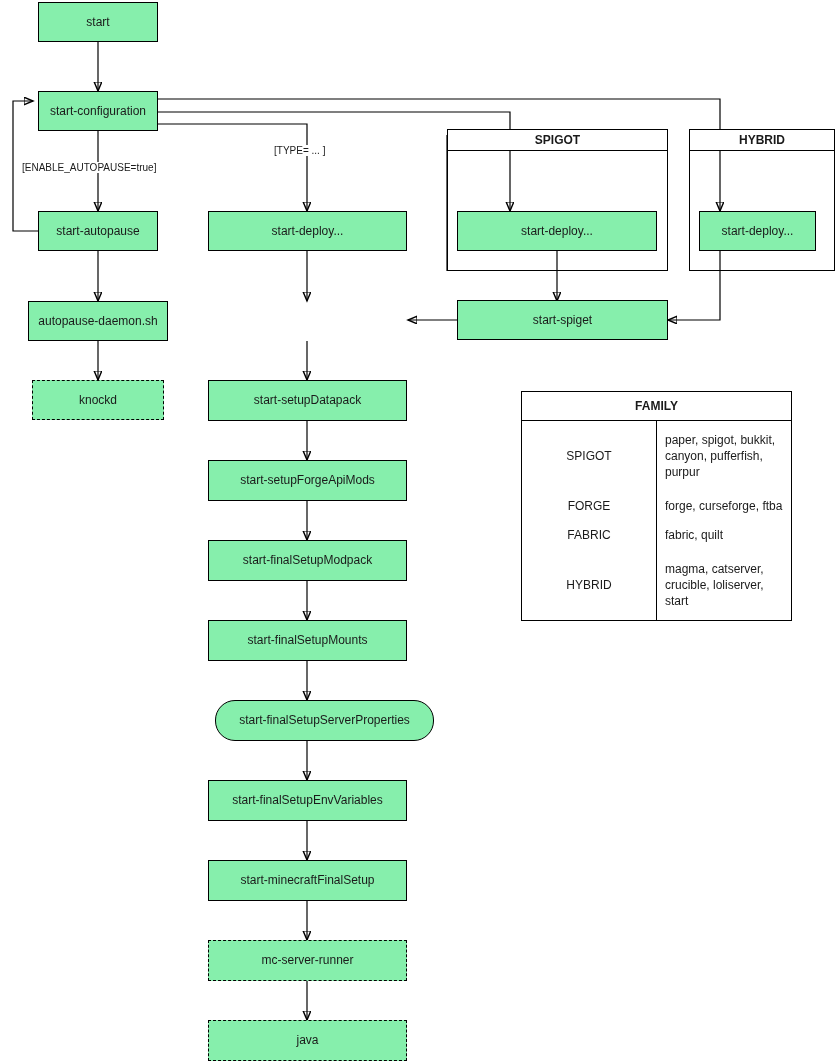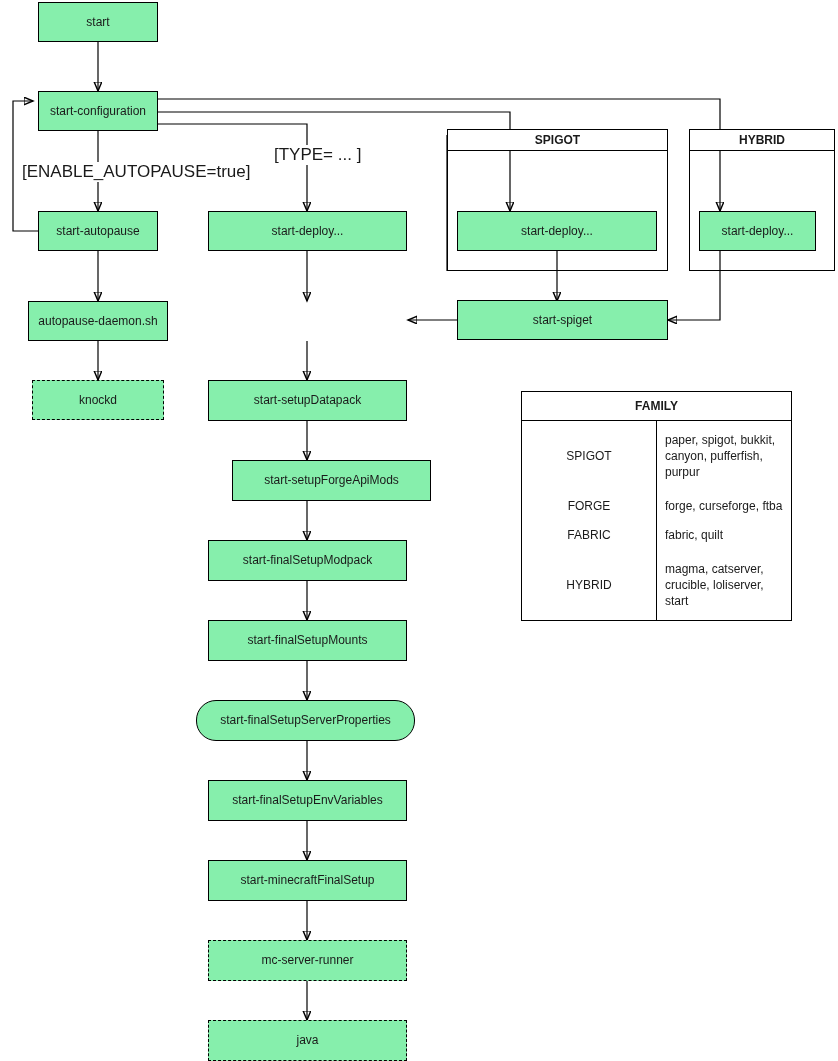--- a/index.html
+++ b/index.html
@@ -53,21 +53,21 @@
     display: flex;
     align-items: center;
     justify-content: center;
     font-size: 12px;
     font-weight: bold;
     color: #1a1a1a;
     background: #ffffff;
   }
   .edge-label {
     position: absolute;
-    font-size: 17px;
+    font-size: 10px;
     color: #1a1a1a;
     background: #ffffff;
     white-space: nowrap;
     padding: 0 2px;
   }
   svg.wires {
     position: absolute;
     left: 0;
     top: 0;
     width: 838px;
@@ -187,27 +187,27 @@
 
   <div class="node" style="left:457px; top:211px; width:200px; height:40px;">start-deploy...</div>
 
   <div class="node" style="left:699px; top:211px; width:117px; height:40px;">start-deploy...</div>
 
   <div class="node" style="left:457px; top:300px; width:211px; height:40px;">start-spiget</div>
 
 
   <div class="node" style="left:208px; top:380px; width:199px; height:41px;text-align:center;">start-setupDatapack</div>
 
-  <div class="node" style="left:208px; top:460px; width:199px; height:41px;margin-left:24px;">start-setupForgeApiMods</div>
+  <div class="node" style="left:208px; top:460px; width:199px; height:41px;">start-setupForgeApiMods</div>
 
   <div class="node" style="left:208px; top:540px; width:199px; height:41px;">start-finalSetupModpack</div>
 
   <div class="node" style="left:208px; top:620px; width:199px; height:41px;">start-finalSetupMounts</div>
 
-  <div class="node" style="left:196px; top:700px; width:219px; height:41px;border-radius:20px;">start-finalSetupServerProperties</div>
+  <div class="node" style="left:215px; top:700px; width:219px; height:41px;border-radius:20px;">start-finalSetupServerProperties</div>
 
   <div class="node" style="left:208px; top:780px; width:199px; height:41px;">start-finalSetupEnvVariables</div>
 
   <div class="node" style="left:208px; top:860px; width:199px; height:41px;">start-minecraftFinalSetup</div>
 
   <div class="node dashed" style="left:208px; top:940px; width:199px; height:41px;">mc-server-runner</div>
 
   <div class="node dashed" style="left:208px; top:1020px; width:199px; height:41px;">java</div>
 
   <div class="edge-label" style="left:20px; top:162px;">[ENABLE_AUTOPAUSE=true]</div>

